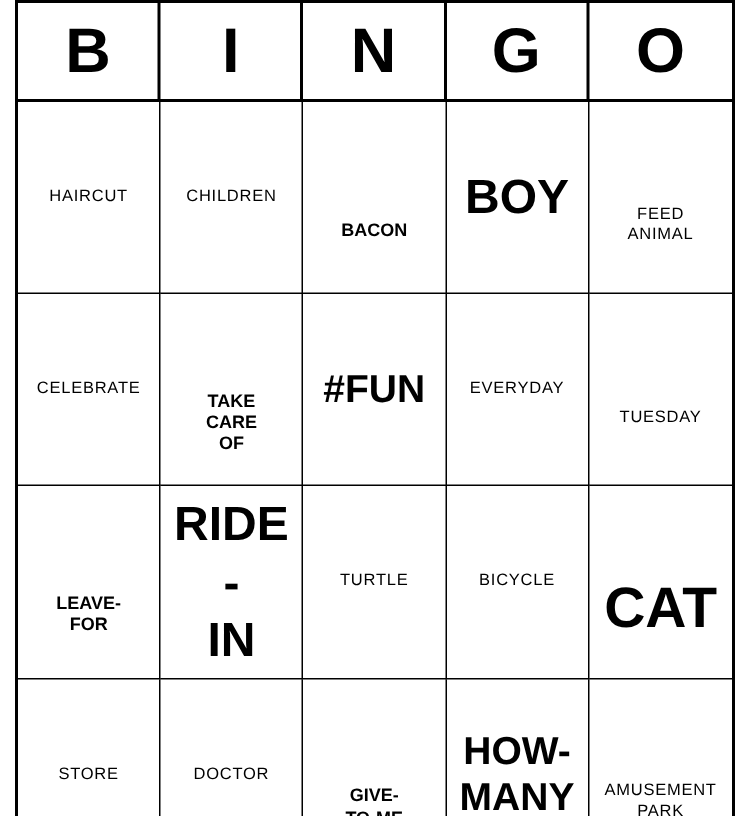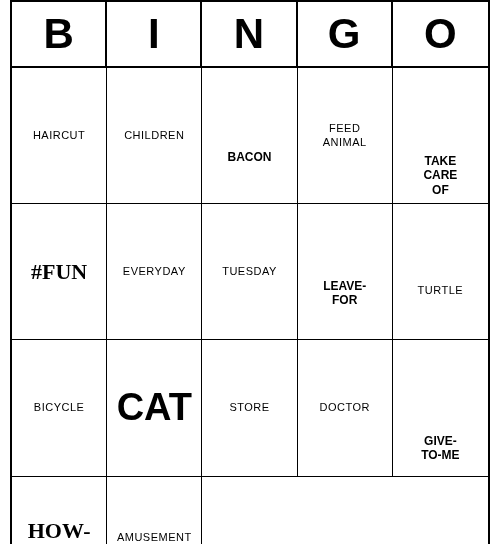--- a/index.html
+++ b/index.html
@@ -63,23 +63,22 @@
       font-size: 11px;
       font-weight: normal;
       letter-spacing: 0.5px;
     }
     .size-medium {
       font-size: 12px;
       font-weight: bold;
       margin-top: 43px;
     }
     .size-large {
-      font-size: 22px;
+      font-size: 26px;
       font-weight: bold;
-      font-family: Liberation Serif, serif;
     }
     .size-xlarge {
       font-size: 32px;
       font-weight: bold;
     }
     .size-xxlarge {
       font-size: 38px;
       font-weight: bold;
     }
   </style>
@@ -98,36 +97,45 @@
   <div class="bingo-cell">
         <span class="cell-text size-small">HAIRCUT</span>
       </div>
       <div class="bingo-cell">
         <span class="cell-text size-small">CHILDREN</span>
       </div>
       <div class="bingo-cell">
         <span class="cell-text size-medium">BACON</span>
       </div>
       <div class="bingo-cell">
+        <span class="cell-text size-xlarge">BOY</span>
+      </div>
+      <div class="bingo-cell">
         <span class="cell-text size-small">FEED<br>ANIMAL</span>
+      </div>
+      <div class="bingo-cell">
+        <span class="cell-text size-small">CELEBRATE</span>
       </div>
       <div class="bingo-cell">
         <span class="cell-text size-medium">TAKE<br>CARE<br>OF</span>
       </div>
       <div class="bingo-cell">
         <span class="cell-text size-large">#FUN</span>
       </div>
       <div class="bingo-cell">
         <span class="cell-text size-small">EVERYDAY</span>
       </div>
       <div class="bingo-cell">
         <span class="cell-text size-small">TUESDAY</span>
       </div>
       <div class="bingo-cell">
         <span class="cell-text size-medium">LEAVE-<br>FOR</span>
+      </div>
+      <div class="bingo-cell">
+        <span class="cell-text size-xlarge">RIDE-<br>IN</span>
       </div>
       <div class="bingo-cell">
         <span class="cell-text size-small">TURTLE</span>
       </div>
       <div class="bingo-cell">
         <span class="cell-text size-small">BICYCLE</span>
       </div>
       <div class="bingo-cell">
         <span class="cell-text size-xxlarge">CAT</span>
       </div>

